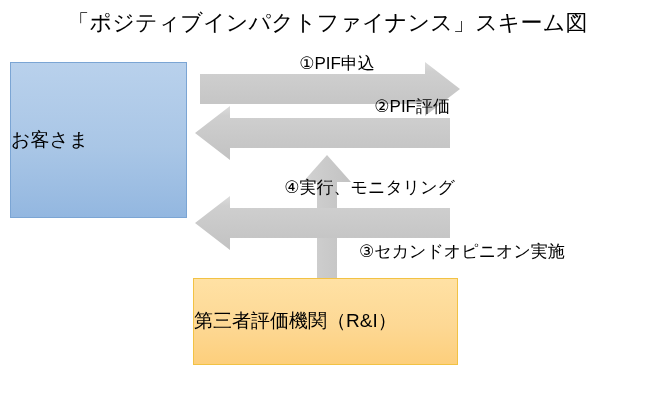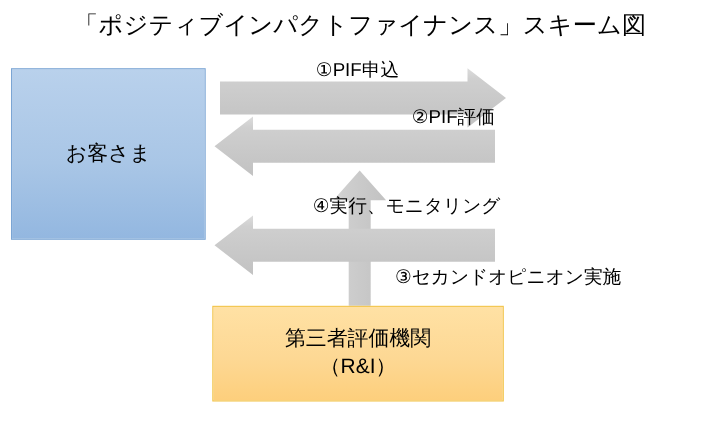--- a/index.html
+++ b/index.html
@@ -32,21 +32,21 @@
     color: #000000;
     white-space: nowrap;
   }
 
   
   .node {
     position: absolute;
     box-sizing: border-box;
     display: flex;
     align-items: center;
-    justify-content: center;
+    justify-content: flex-start;
     text-align: center;
     font-size: 19px;
     line-height: 1.28;
     color: #000000;
   }
 
   #node-customer {
     left: 10px;
     top: 62px;
     width: 177px;
@@ -64,41 +64,41 @@
     background: linear-gradient(to bottom, #bcdcae 0%, #aed4a0 55%, #9ac88c 100%);
   }
 
   #node-third-party {
     left: 193px;
     top: 278px;
     width: 265px;
     height: 87px;
     border: 1px solid #F2C244;
     background: linear-gradient(to bottom, #ffe1a4 0%, #fdd894 55%, #fdcf7c 100%);
-    flex-direction: column;
+    flex-direction: row;
   }
   #node-third-party .line { display: block; }
 
   
   #arrow-layer {
     position: absolute;
     left: 0;
     top: 0;
     width: 655px;
     height: 400px;
   }
 
   
   .arrow-label {
     position: absolute;
     font-size: 17px;
     color: #000000;
     white-space: nowrap;
   }
-  #label-pif-application { left: 200px; top: 52px; width: 250px; text-align: center; }
+  #label-pif-application { left: 212px; top: 52px; width: 250px; text-align: center; }
   #label-pif-evaluation  { left: 200px; top: 95px; width: 250px; text-align: right; }
   #label-execution-monitoring { left: 185px; top: 176px; width: 270px; text-align: right; }
   #label-second-opinion  { left: 359px; top: 240px; text-align: left; }
 </style>
 </head>
 <body>
 
 <div id="canvas">
 
   <div id="diagram-title">「ポジティブインパクトファイナンス」スキーム図</div>

